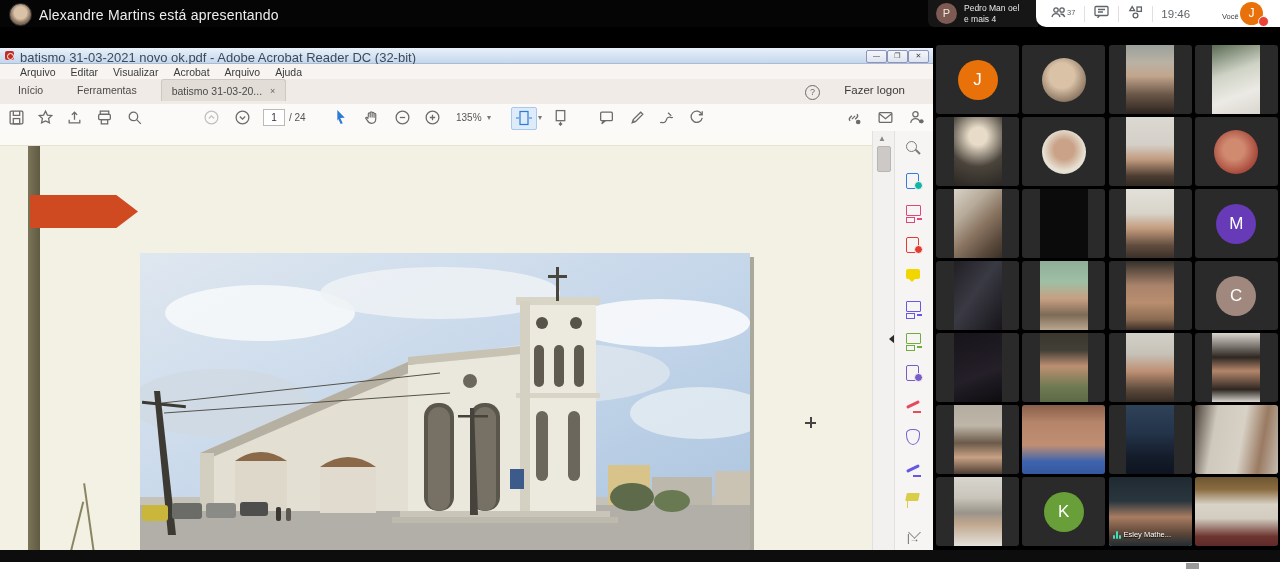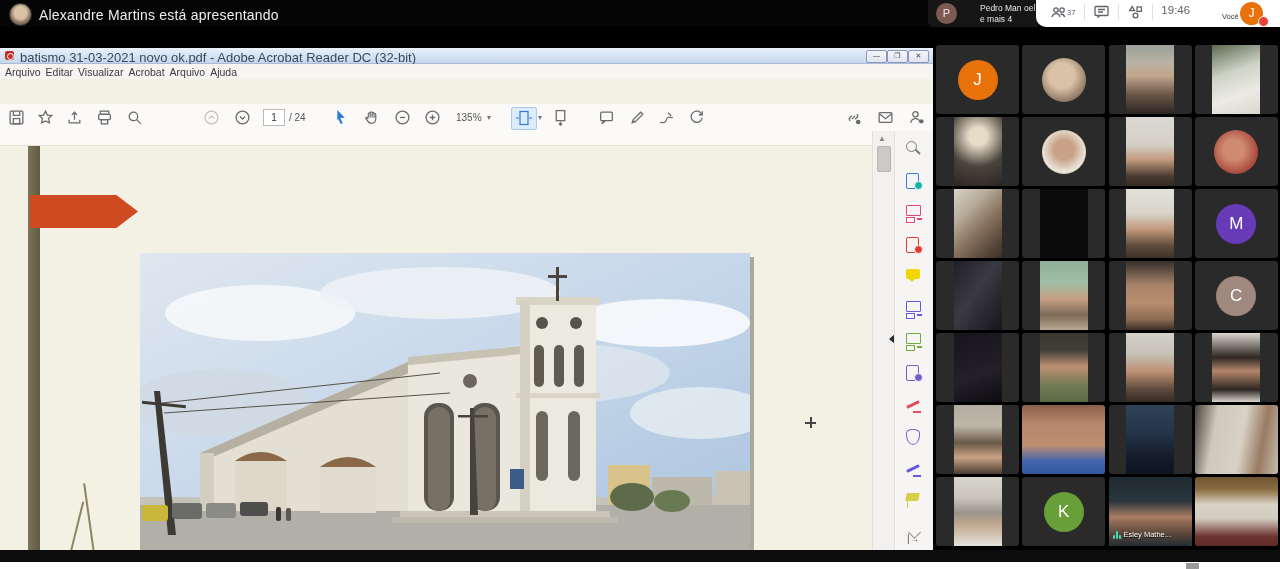--- a/index.html
+++ b/index.html
@@ -8,42 +8,42 @@
   .abs{position:absolute}
 
   
   .topbar{left:0;top:0;width:1280px;height:27px;background:#050505}
   .presenter-avatar{left:9px;top:3px;width:21px;height:21px;border-radius:50%;
     background:radial-gradient(circle at 50% 42%,#d9c2a6 0 38%,#8a7360 62%,#4a3b30 100%);border:1px solid #333}
   .presenter-text{left:39px;top:7px;color:#eee;font-size:14px;letter-spacing:.2px}
   .pip{left:928px;top:0;width:110px;height:27px;background:#161616;border-radius:0 0 0 6px}
   .pip-avatar{left:8px;top:3px;width:21px;height:21px;border-radius:50%;background:#7d5a52;color:#f3e2dc;
     font-size:11px;text-align:center;line-height:21px}
-  .pip-name{left:52px;top:3px;color:#e8e8e8;font-size:8.5px;line-height:10.5px}
+  .pip-name{left:36px;top:3px;color:#e8e8e8;font-size:8.5px;line-height:10.5px}
   .meet-panel{left:1036px;top:0;width:244px;height:27px;background:#ffffff;border-radius:0 0 0 10px}
   .mi{display:inline-block;vertical-align:middle}
   .meet-ic{color:#5f6368}
   .meet-time{color:#5f6368;font-size:11.5px}
   .meet-div{width:1px;height:16px;background:#e0e0e0}
   .you-label{color:#3c4043;font-size:7.5px}
   .you-avatar{width:23px;height:23px;border-radius:50%;color:#fff;font-size:12px;text-align:center;line-height:23px}
   .badge{width:9px;height:9px;border-radius:50%;background:#ea4335;border:1px solid #fff}
   .sup-count{font-size:7.5px;color:#5f6368;position:relative;top:-5px;left:-1px}
 
   
   .acro{left:0;top:48px;width:933px;height:502px;background:#f3f1e4}
   .acro-title{left:0;top:0;width:933px;height:15px;
     background:linear-gradient(180deg,#e9f1fa 0%,#d3e1f2 60%,#c6d7ec 100%);border-bottom:1px solid #a9bcd4}
   .acro-title-ic{left:5px;top:3px;width:9px;height:9px;background:#c22e23;border-radius:2px}
   .acro-title-ic::after{content:"";position:absolute;left:2px;top:2px;width:5px;height:5px;border:1px solid #fff;border-radius:50%}
   .acro-title-text{left:20px;top:2px;font-size:13px;color:#3a4a5a;white-space:nowrap}
   .winbtn{top:2px;width:19px;height:11px;background:linear-gradient(#f4f6fb,#dfe4f0);border:1px solid #8f93b8;
     border-radius:2px;font-size:7px;color:#444;text-align:center;line-height:10px}
   .acro-menubar{left:0;top:16px;width:933px;height:15px;background:#f7f4f1;display:flex;align-items:center;
-    padding-left:5px;gap:5px;box-sizing:border-box}
+    padding-left:20px;gap:15px;box-sizing:border-box}
   .menu-item{font-size:10.5px;color:#3b3b3b}
   .acro-tabs{left:0;top:31px;width:933px;height:25px;background:#f0ebe7;border-bottom:1px solid #dcd6d0}
   .tab{top:3px;height:21px;font-size:10.5px;color:#4a4a4a;display:flex;align-items:center;padding:0 10px;border-radius:3px 3px 0 0}
   .tab.active{background:#e3ddd8;border:1px solid #cfc8c2;border-bottom:none}
   .tab-close{margin-left:8px;font-size:9px;color:#666}
   .help-circ{width:13px;height:13px;border:1.2px solid #6b6b6b;border-radius:50%;color:#6b6b6b;
     font-size:9px;text-align:center;line-height:13px}
   .login{font-size:11.5px;color:#3b3b3b}
   .acro-toolbar{left:0;top:56px;width:933px;height:27px;background:#fbfaf8;border-bottom:1px solid #d7d3cf}
   .tb-ic{top:5px;width:17px;height:17px;color:#6b6b6b}
@@ -137,21 +137,21 @@
 
     <div class="abs pip">
       <div class="abs pip-avatar">P</div>
       <div class="abs pip-name">
         <div>Pedro Man oel</div>
         <div>e mais 4</div>
       </div>
     </div>
 
     <div class="abs meet-panel">
-      <div style="position:absolute;left:14px;top:4px;display:flex;gap:8px;height:20px">
+      <div style="position:absolute;left:14px;top:4px;display:flex;align-items:center;gap:8px;height:20px">
         <span class="mi meet-ic">
           <svg width="18" height="16" viewBox="0 0 18 16" fill="none" stroke="#5f6368" stroke-width="1.3">
             <circle cx="6" cy="6" r="2.2"></circle>
               <circle cx="12" cy="6" r="2.2"></circle>
             <path d="M2 13c.5-2.2 2-3.4 4-3.4s3.5 1.2 4 3.4M10.5 10c2 0 3.6 1 4.2 3"></path>
           </svg><span class="sup-count">37</span>
         </span>
         <span class="mi meet-div"></span>
         <span class="mi meet-ic">
           <svg width="17" height="16" viewBox="0 0 17 16" fill="none" stroke="#5f6368" stroke-width="1.3">
@@ -188,20 +188,36 @@
 
     <div class="abs acro-menubar">
         <span class="menu-item">Arquivo</span>
         <span class="menu-item">Editar</span>
         <span class="menu-item">Visualizar</span>
         <span class="menu-item">Acrobat</span>
         <span class="menu-item">Arquivo</span>
         <span class="menu-item">Ajuda</span>
       </div>
 
+    <div class="abs acro-tabs">
+      <div id="tabs-holder" style="position:absolute;left:8px;top:0;display:flex;gap:14px;height:25px;align-items:flex-start">
+          <div class="tab">
+            <span>Início</span>
+          </div>
+          <div class="tab">
+            <span>Ferramentas</span>
+          </div>
+          <div class="tab active">
+            <span>batismo 31-03-20...</span>
+            <span class="tab-close">×</span>
+          </div>
+        </div>
+      <span class="abs help-circ" style="right:113px;top:6px">?</span>
+      <span class="abs login" style="right:28px;top:5px">Fazer logon</span>
+    </div>
 
     <div class="abs acro-toolbar">
       <span class="abs tb-ic" style="left:8px">
         <svg width="17" height="17" viewBox="0 0 16 16" fill="none" stroke="#6b6b6b" stroke-width="1.2">
             <rect x="2" y="2" width="12" height="12" rx="1"></rect>
             <path d="M5 2v4h6V2"></path>
             <rect x="5" y="9" width="6" height="5"></rect>
           </svg>
         </span>
       <span class="abs tb-ic" style="left:37px">

